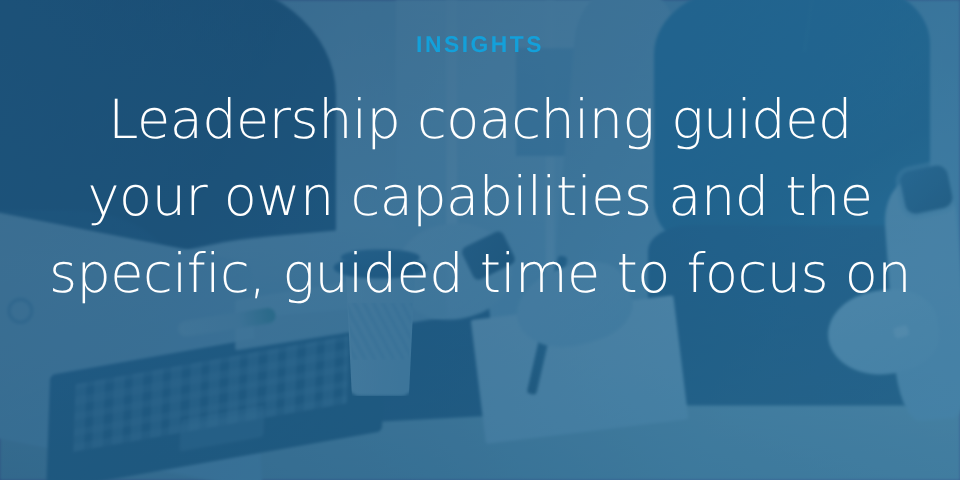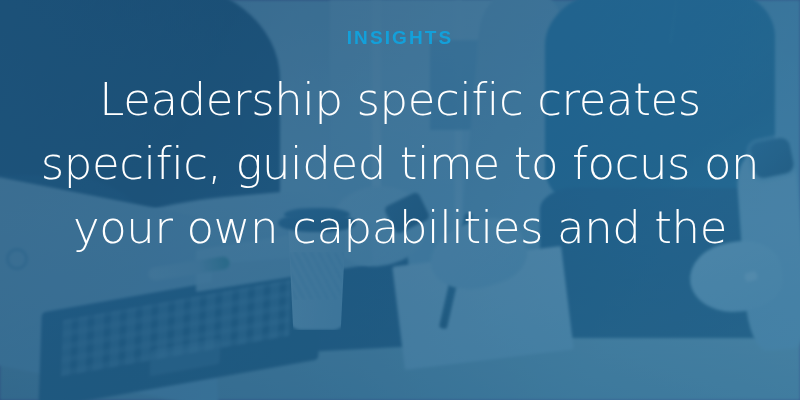--- a/index.html
+++ b/index.html
@@ -319,19 +319,19 @@
   </div>
 
   <div class="overlay"></div>
   <div class="overlay-tint"></div>
 
   <div class="content">
 
     <div class="eyebrow">INSIGHTS</div>
 
     <div class="quote">
-      <span class="ln">Leadership specific creates</span>
+      <span class="ln">Leadership coaching guided</span>
+      <span class="ln">your own capabilities and the</span>
       <span class="ln">specific, guided time to focus on</span>
-      <span class="ln">your own capabilities and the</span>
     </div>
 
   </div>
 </div>
 
 </body></html>

